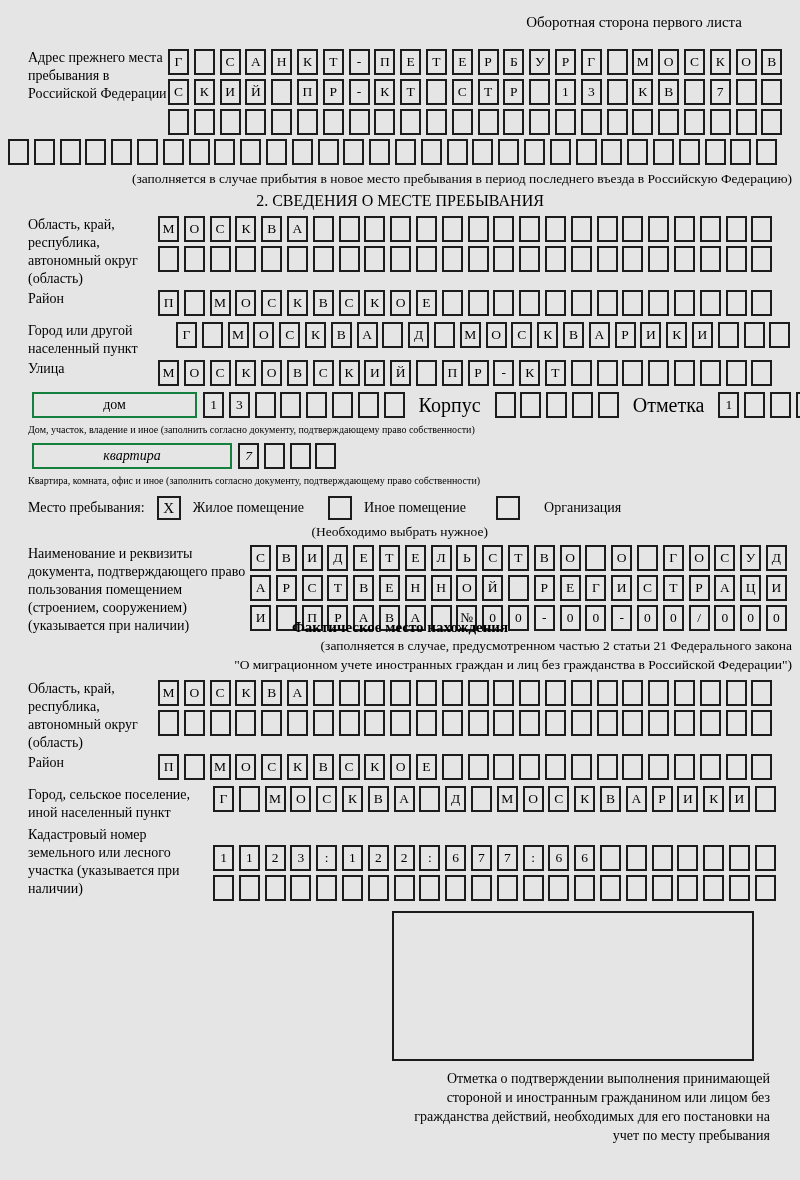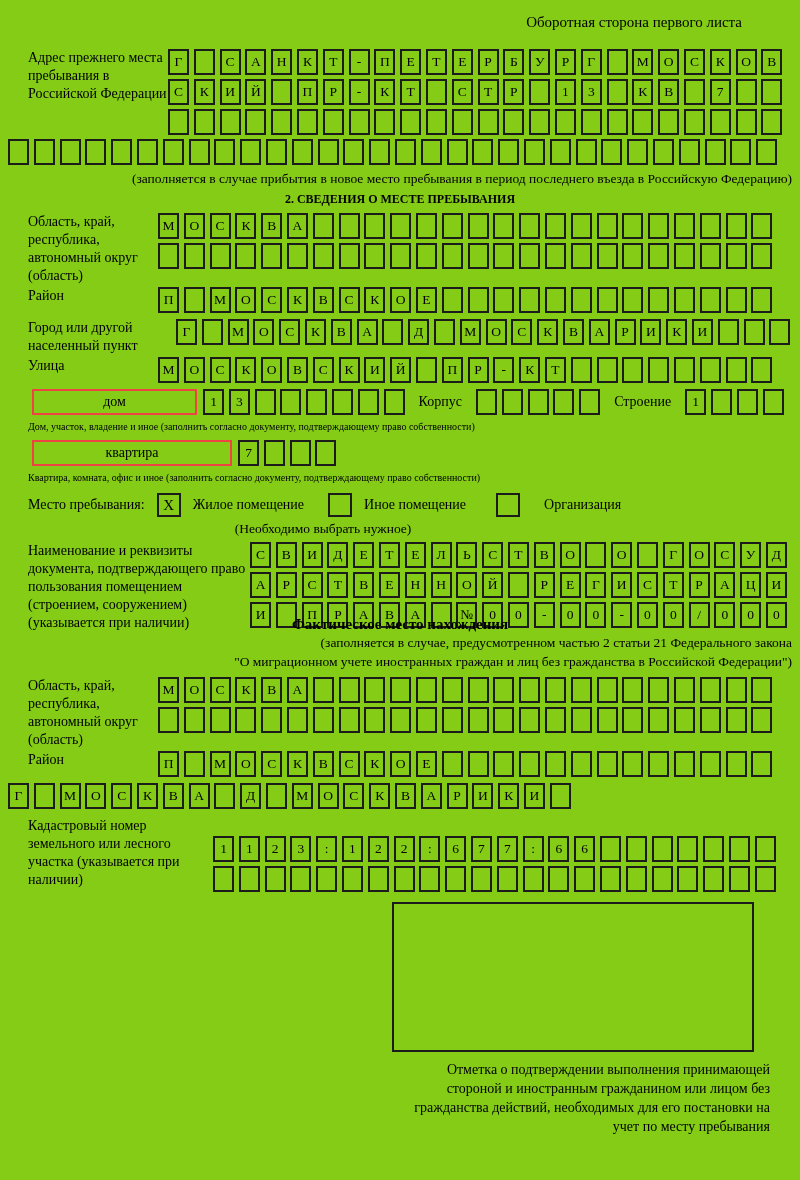--- a/index.html
+++ b/index.html
@@ -1,58 +1,58 @@
 <!DOCTYPE html>
 <html><head>
 <meta charset="utf-8">
 <style>
   * { margin:0; padding:0; box-sizing:border-box; }
   html,body { background:#ffffff; }
   .page {
     width:800px; height:1180px; overflow:hidden; position:relative;
-    background:#84cc16; color:#000;
+    background:#e5e5e5; color:#000;
     font-family:"Liberation Serif","DejaVu Serif",serif;
     font-size:14px; padding:14px 8px 0 8px;
   }
   .corner { text-align:right; font-size:15px; padding-right:50px; }
 
   .block { display:flex; align-items:flex-start; }
   .label { flex:none; font-size:14px; line-height:18px; padding-left:20px; }
   .w160 { width:160px; } .w150 { width:150px; } .w205 { width:205px; } .w242 { width:242px; }
   .rows { flex:1; }
 
   .cellrow { display:flex; gap:4.8px; margin-bottom:4px; }
   .cell {
     flex:none; width:21px; height:26px; border:2px solid #1c1c1c;
     display:flex; align-items:center; justify-content:center;
     font-size:13.5px;
   }
   .indent18 { margin-left:18px; }
 
   .note { text-align:right; font-size:13.5px; line-height:19px; }
   .note-left { font-size:10px; line-height:19px; margin-left:20px; }
-  .sect-title { text-align:center; font-weight:bold; font-size:12px; margin:4px 0 6px 0; }
+  .sect-title { text-align:center; font-weight:normal; font-size:16px; margin:4px 0 6px 0; }
   .sub-title { text-align:center; font-weight:bold; font-size:15px; margin-top:-16px; }
 
   .houserow { display:flex; align-items:center; margin:2px 0 2px 24px; }
   .labelbox {
-    flex:none; height:26px; border:2px solid #ef4444;
+    flex:none; height:26px; border:2px solid #15803d;
     display:flex; align-items:center; justify-content:center; font-size:14px;
   }
-  .inline-label { font-size:14px; margin:0 8px 0 14px; }
+  .inline-label { font-size:20px; margin:0 8px 0 14px; }
   .houserow .cellrow, .aptrow .cellrow { margin-bottom:0; margin-left:6px; }
-  .aptrow { display:flex; align-items:flex-start; margin:4px 0 2px 24px; }
+  .aptrow { display:flex; align-items:flex-start; margin:4px 0 2px 24px;font-style:italic; }
 
   .checkrow { display:flex; align-items:center; margin:6px 0 2px 20px; }
   .checkbox {
     flex:none; width:24px; height:24px; border:2px solid #1c1c1c;
     display:flex; align-items:center; justify-content:center;
     font-size:15px; margin:0 12px;
   }
-  .choose-note { font-size:13.5px; line-height:19px; margin-left:150px; width:330px; text-align:center; }
+  .choose-note { font-size:13.5px; line-height:19px; margin-left:150px; width:330px; text-align:right; }
 
   .mt2{margin-top:2px;} .mt4{margin-top:4px;} .mt6{margin-top:6px;} .mt18{margin-top:18px;}
   .rows-offset { margin-top:19px; }
 
   .stampbox { margin:6px 0 0 384px; width:362px; height:150px; border:2px solid #1c1c1c; }
   .stamp-caption { margin:8px 0 0 384px; width:378px; text-align:right; font-size:14px; line-height:19px; }
 </style>
 </head>
 <body>
 
@@ -346,21 +346,21 @@
         <span class="cell"></span>
       </div>
     <span class="inline-label">Корпус</span>
     <div class="cellrow">
         <span class="cell"></span>
         <span class="cell"></span>
         <span class="cell"></span>
         <span class="cell"></span>
         <span class="cell"></span>
       </div>
-    <span class="inline-label">Строение</span>
+    <span class="inline-label">Отметка</span>
     <div class="cellrow">
         <span class="cell">1</span>
         <span class="cell"></span>
         <span class="cell"></span>
         <span class="cell"></span>
       </div>
   </div>
   <div class="note-left">Дом, участок, владение и иное (заполнить согласно документу, подтверждающему право собственности)</div>
 
   <div class="aptrow">
@@ -548,20 +548,21 @@
           <span class="cell"></span>
           <span class="cell"></span>
           <span class="cell"></span>
           <span class="cell"></span>
           <span class="cell"></span>
         </div>
       </div>
   </div>
 
   <div class="block mt2">
+    <div class="label w205">Город, сельское поселение, иной населенный пункт</div>
     <div class="rows">
         <div class="cellrow">
           <span class="cell">Г</span>
           <span class="cell"></span>
           <span class="cell">М</span>
           <span class="cell">О</span>
           <span class="cell">С</span>
           <span class="cell">К</span>
           <span class="cell">В</span>
           <span class="cell">А</span>

